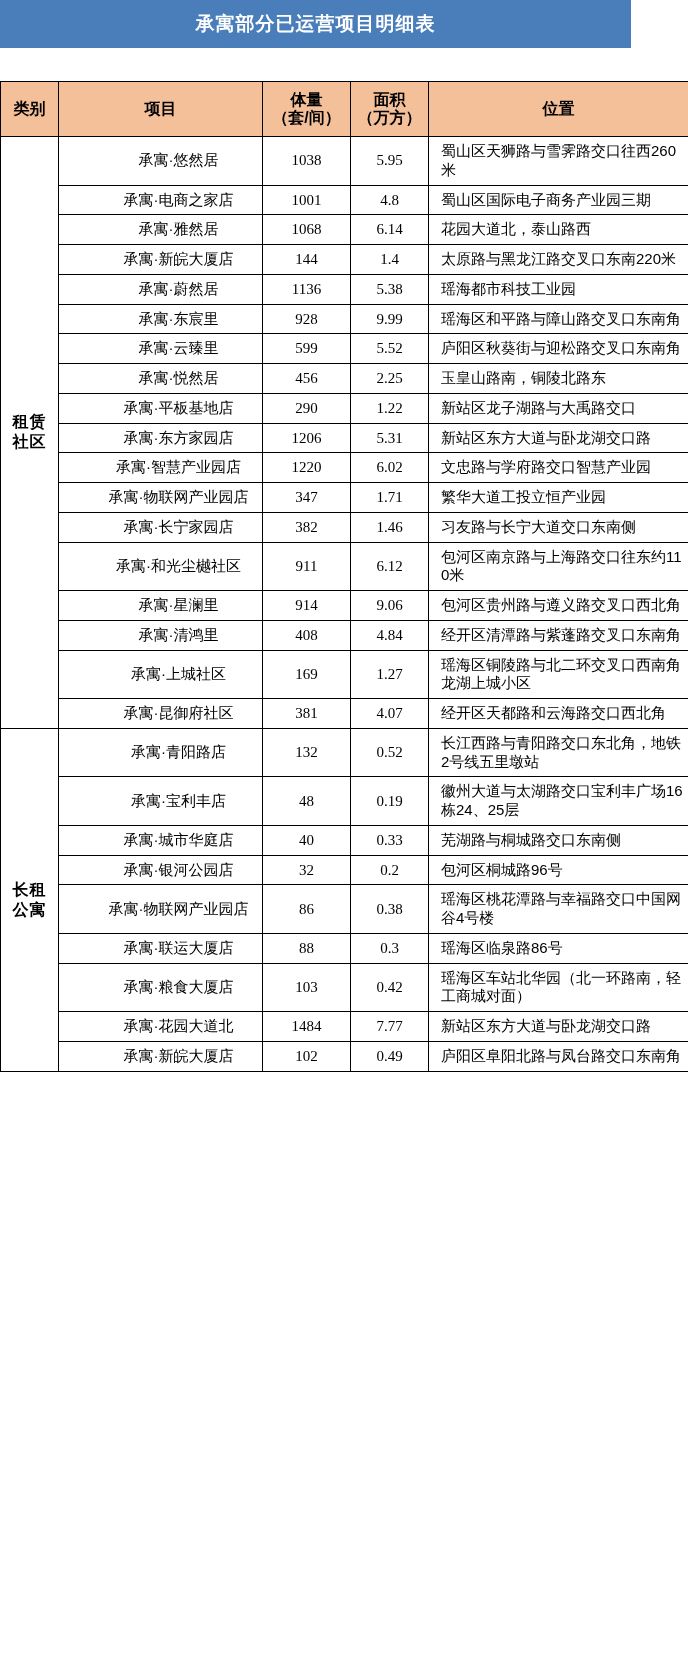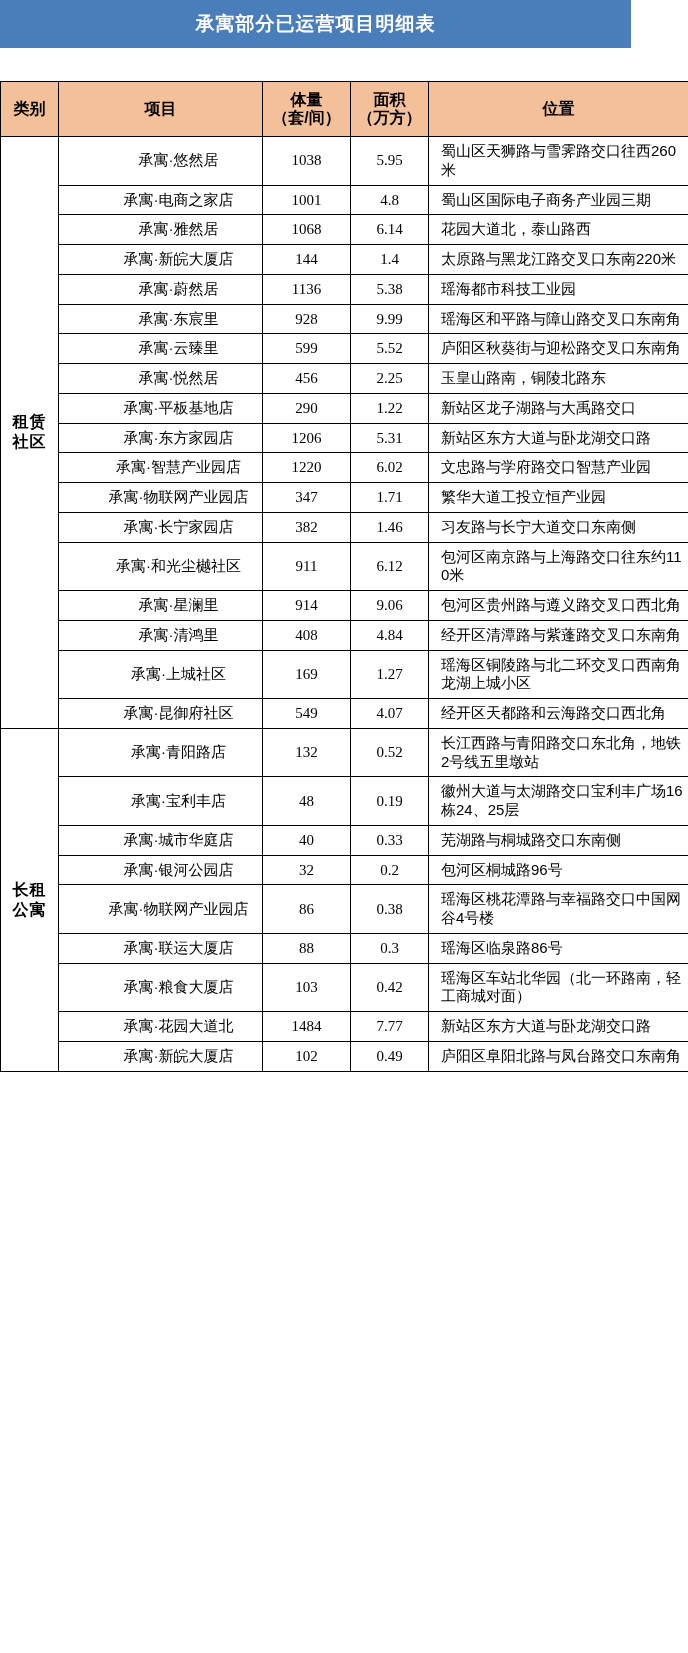--- a/index.html
+++ b/index.html
@@ -210,21 +210,21 @@
           <td class="loc">经开区清潭路与紫蓬路交叉口东南角</td>
         </tr>
         <tr>
           <td class="proj">承寓·上城社区</td>
           <td class="num">169</td>
           <td class="num">1.27</td>
           <td class="loc">瑶海区铜陵路与北二环交叉口西南角龙湖上城小区</td>
         </tr>
         <tr>
           <td class="proj">承寓·昆御府社区</td>
-          <td class="num">549</td>
+          <td class="num">381</td>
           <td class="num">4.07</td>
           <td class="loc">经开区天都路和云海路交口西北角</td>
         </tr>
         <tr>
           <td class="cat" rowspan="9">
             <span>长租</span>
             <span>公寓</span>
           </td>
           <td class="proj">承寓·青阳路店</td>
           <td class="num">132</td>

